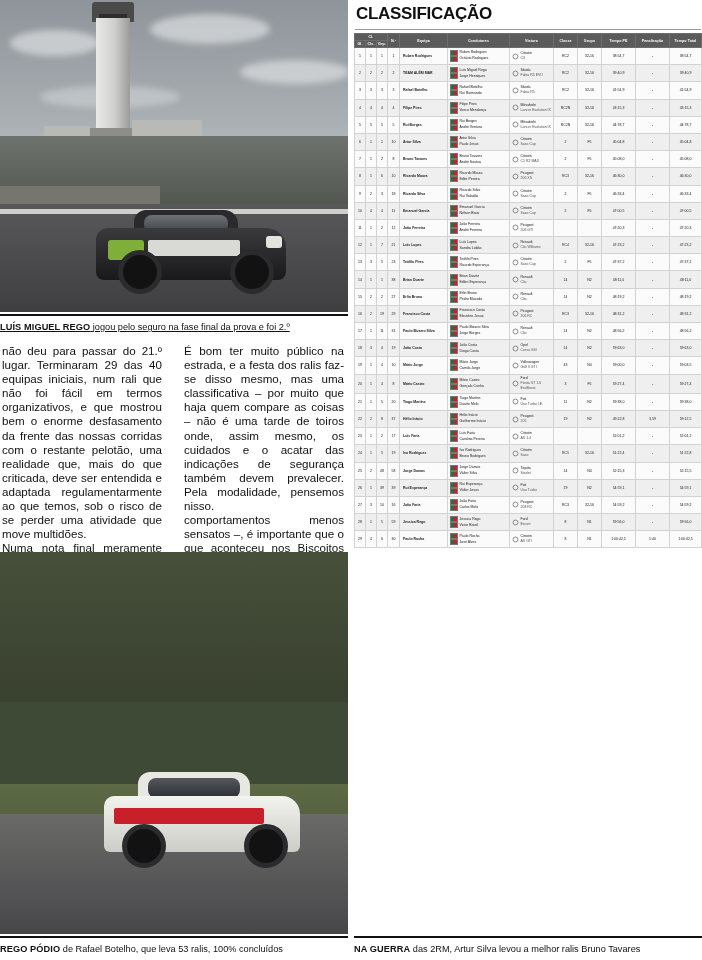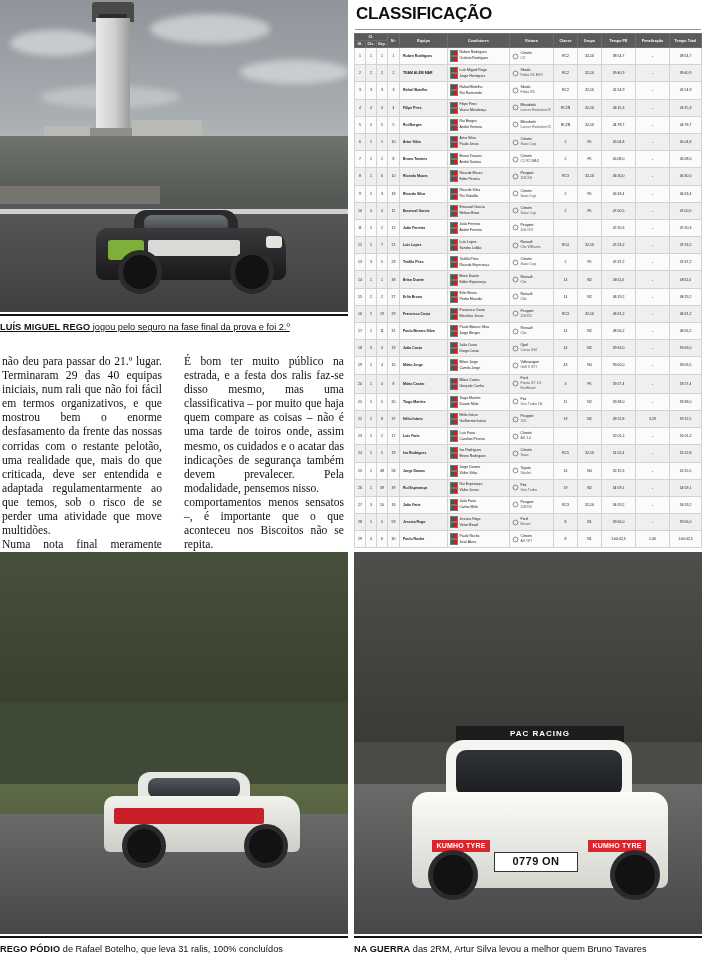--- a/index.html
+++ b/index.html
@@ -29,21 +29,21 @@
   .hl{position:absolute;top:26px;width:16px;height:12px;background:#e4e4df;border-radius:3px;}
 
   
   .cap{font-size:9.2px;line-height:12px;color:#111;padding-top:5px;}
   .cap b{font-weight:bold;letter-spacing:.1px;}
   .cap-top{position:absolute;left:0;top:316px;width:348px;height:16px;text-decoration:underline;}
   .rule-top{position:absolute;left:0;top:314px;width:348px;height:2px;background:#111;}
 
   
   .article{position:absolute;left:0;top:344px;width:350px;height:200px;}
-  .col{position:absolute;top:11px;width:160px;font-family:Liberation Serif, serif;font-size:11.6px;line-height:14.1px;text-align:justify;color:#111;}
+  .col{position:absolute;top:0;width:160px;font-family:Liberation Sans, sans-serif;font-size:11.6px;line-height:14.1px;text-align:justify;color:#111;}
   .col p{margin:0;}
   .col.c1{left:2px;}
   .col.c2{left:184px;}
   .endmark{display:inline-block;width:7px;height:7px;background:#111;margin-left:3px;vertical-align:-1px;
            clip-path:polygon(0 50%,100% 0,100% 100%);}
 
   
   .photo-bl{position:absolute;left:0;top:552px;width:348px;height:382px;overflow:hidden;background:#3f4a36;}
   .photo-br{position:absolute;left:354px;top:552px;width:348px;height:382px;overflow:hidden;background:#4a4a46;}
   .crowdband{position:absolute;left:0;top:0;width:100%;height:150px;background:linear-gradient(#46503a,#39412f);}
@@ -1066,37 +1066,22 @@
       <div class="bl-glass"></div>
       <div class="bl-body"></div>
       <div class="bl-red"></div>
       <div class="wheel" style="left:18px;bottom:0;"></div>
       <div class="wheel" style="left:140px;bottom:0;"></div>
     </div>
   </div>
   <div class="rule-bl"></div>
   <div class="cap cap-bl">
     <b>REGO PÓDIO</b>
-    <span>de Rafael Botelho, que leva 31 ralis, 100% concluídos</span>
+    <span>de Rafael Botelho, que leva 53 ralis, 100% concluídos</span>
   </div>
 
-  <div class="photo-br">
-    <div class="crowdband" style="height:190px;background:linear-gradient(#4e4e4a,#3a3a37);"></div>
-    <div class="asphalt" style="height:150px;"></div>
-    <div class="car-br">
-      <div class="br-topband">PAC RACING</div>
-      <div class="br-roof"></div>
-      <div class="br-wind"></div>
-      <div class="br-body"></div>
-      <div class="br-tag" style="left:20px;top:100px;width:58px;">KUMHO TYRE</div>
-      <div class="br-tag" style="left:176px;top:100px;width:58px;">KUMHO TYRE</div>
-      <div class="br-plate">0779 ON</div>
-      <div class="wheel" style="left:16px;bottom:0;width:40px;height:40px;"></div>
-      <div class="wheel" style="left:198px;bottom:0;width:40px;height:40px;"></div>
-    </div>
-  </div>
   <div class="rule-br"></div>
   <div class="cap cap-br">
     <b>NA GUERRA</b>
-    <span>das 2RM, Artur Silva levou a melhor quem Bruno Tavares</span>
+    <span>das 2RM, Artur Silva levou a melhor ralis Bruno Tavares</span>
   </div>
 
 </div>
 
 </body></html>

